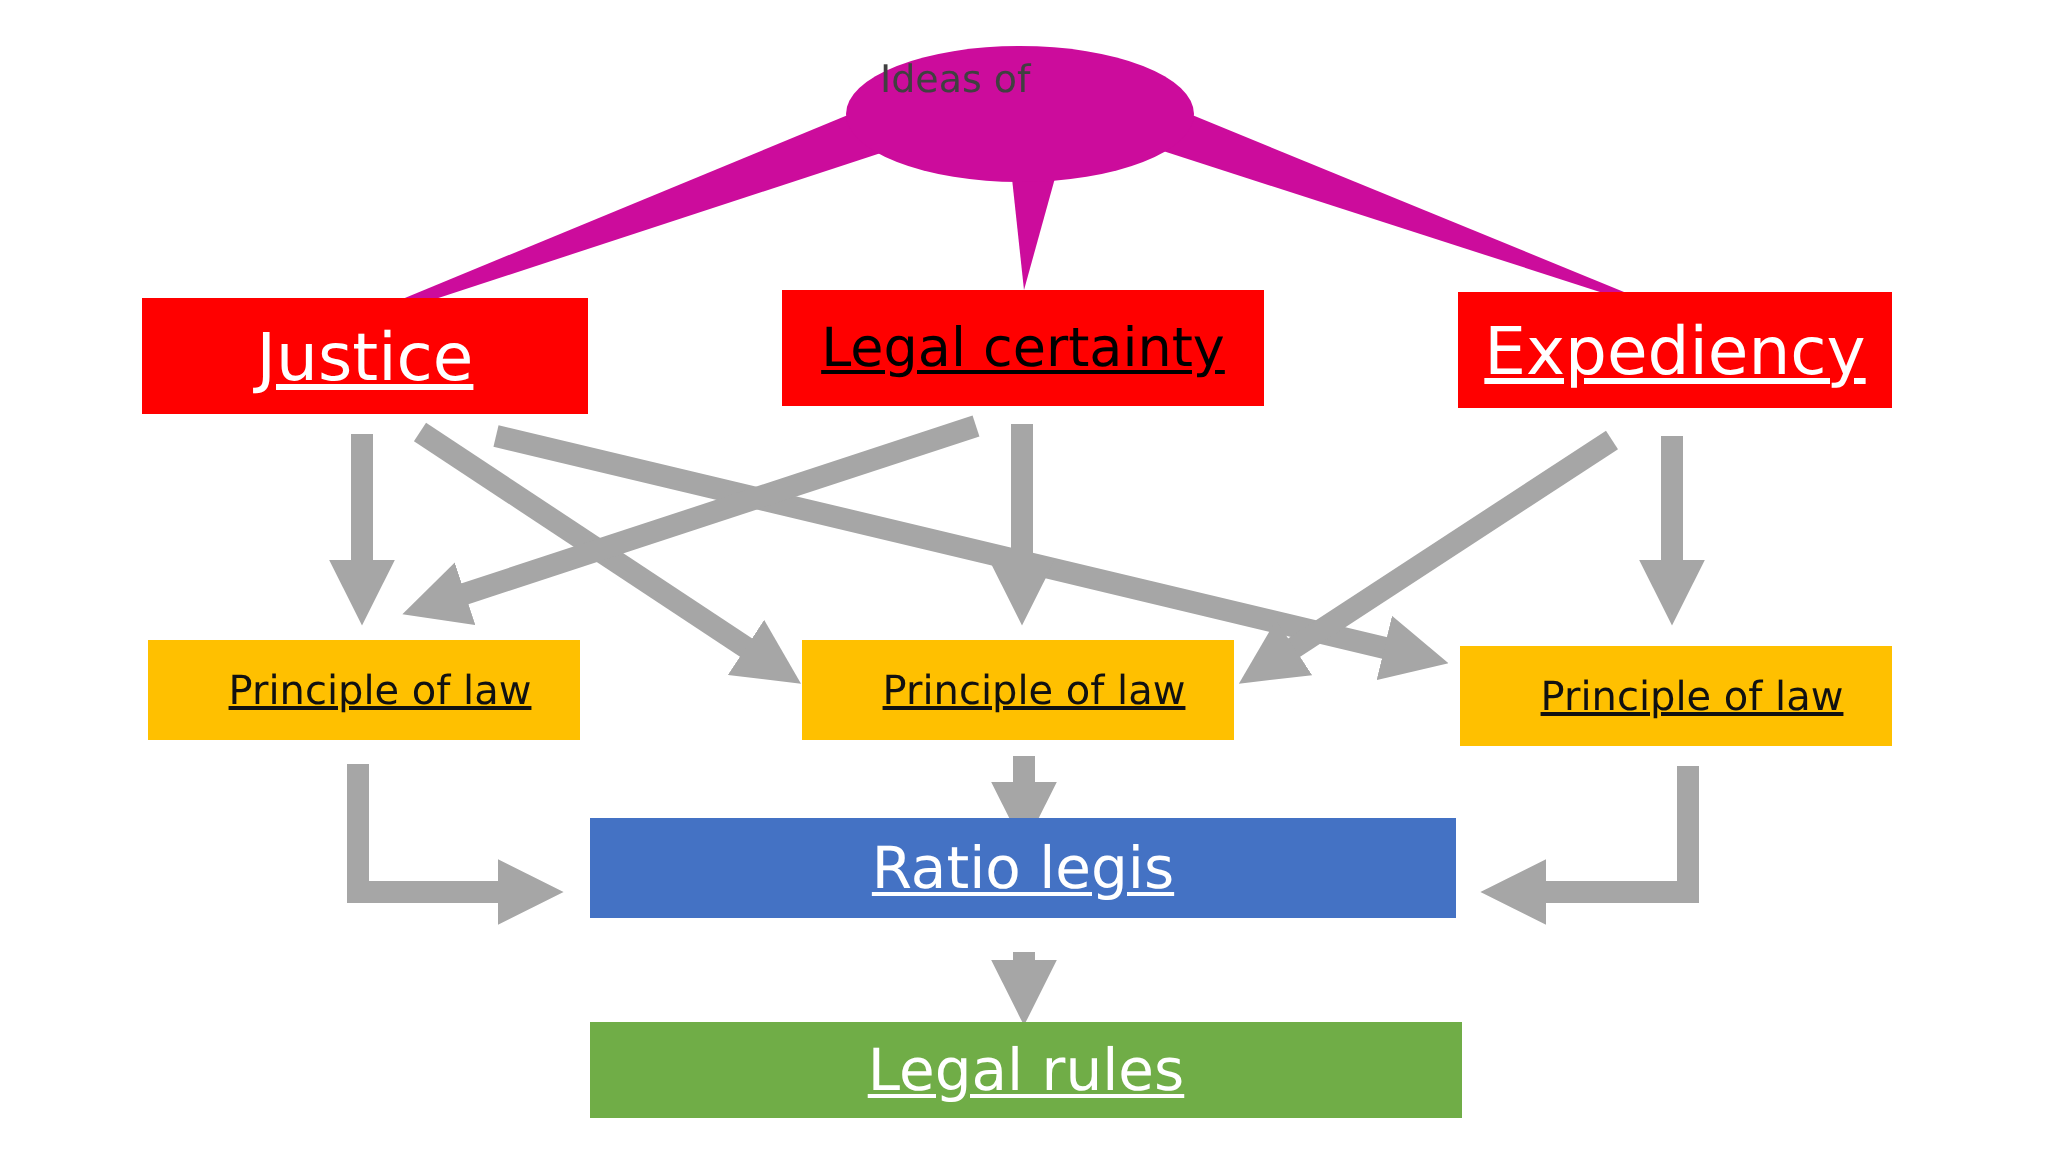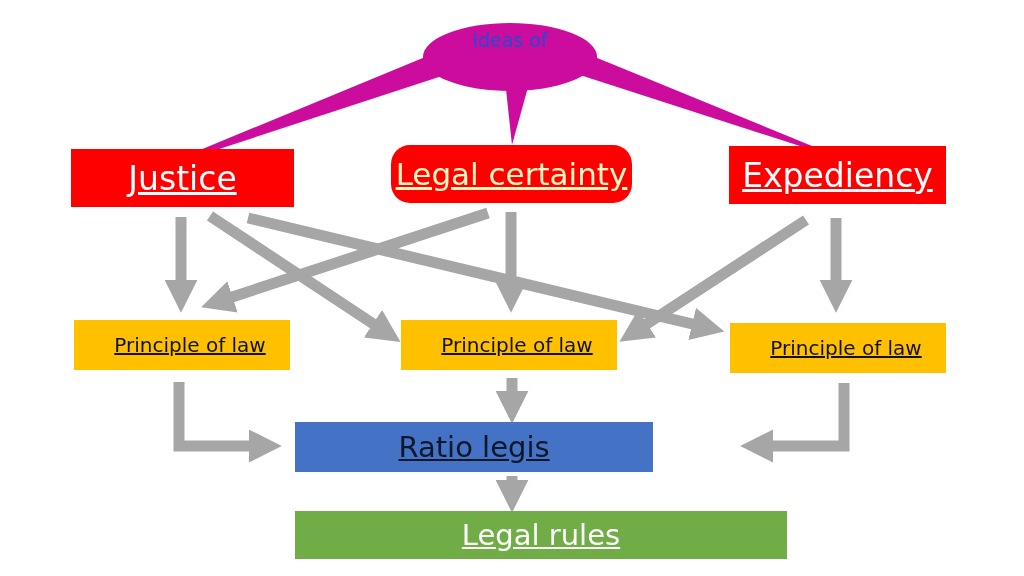--- a/index.html
+++ b/index.html
@@ -1,28 +1,28 @@
 <!DOCTYPE html>
 <html><head>
 <meta charset="utf-8">
 <style>
   html,body{margin:0;padding:0;background:#ffffff;}
   body{width:1024px;height:576px;position:relative;overflow:hidden;font-family:"DejaVu Sans","Liberation Sans",sans-serif;}
   svg.links{position:absolute;left:0;top:0;width:1024px;height:576px;}
   .node{position:absolute;display:flex;align-items:center;justify-content:center;box-sizing:border-box;white-space:nowrap;text-decoration:underline;}
   .idea{left:71px;top:149px;width:223px;height:58px;color:#ffffff;font-size:33px;}
-  .idea2{left:391px;top:145px;width:241px;height:58px;color:#fef9c3;font-size:31px;border-radius:19px;}
+  .idea2{left:391px;top:145px;width:241px;height:58px;color:#000000;font-size:27px;}
   .idea3{left:729px;top:146px;width:217px;height:58px;color:#ffffff;font-size:33px;}
   .prin{height:50px;color:#111111;font-size:20px;padding-left:16px;}
   .p1{left:74px;top:320px;width:216px;}
   .p2{left:401px;top:320px;width:216px;}
   .p3{left:730px;top:323px;width:216px;}
-  .ratio{left:295px;top:422px;width:358px;height:50px;color:#0f172a;font-size:29px;}
-  .rules{left:295px;top:511px;width:492px;height:48px;color:#ffffff;font-size:29px;}
-  .bubble-text{position:absolute;left:440px;top:27px;width:140px;text-align:center;color:#1d4ed8;font-size:19px;line-height:27px;}
+  .ratio{left:295px;top:409px;width:433px;height:50px;color:#ffffff;font-size:29px;}
+  .rules{left:295px;top:511px;width:436px;height:48px;color:#ffffff;font-size:29px;}
+  .bubble-text{position:absolute;left:440px;top:27px;width:140px;text-align:left;color:#404040;font-size:19px;line-height:27px;}
 </style>
 </head>
 <body>
 
 <svg class="links" viewBox="0 0 1024 576">
   <defs>
     <marker id="ah" markerWidth="3" markerHeight="3" refX="1.2" refY="1.5" orient="auto" markerUnits="strokeWidth">
       <path d="M0,0 L3,1.5 L0,3 Z" fill="#A6A6A6"></path>
     </marker>
   </defs>

